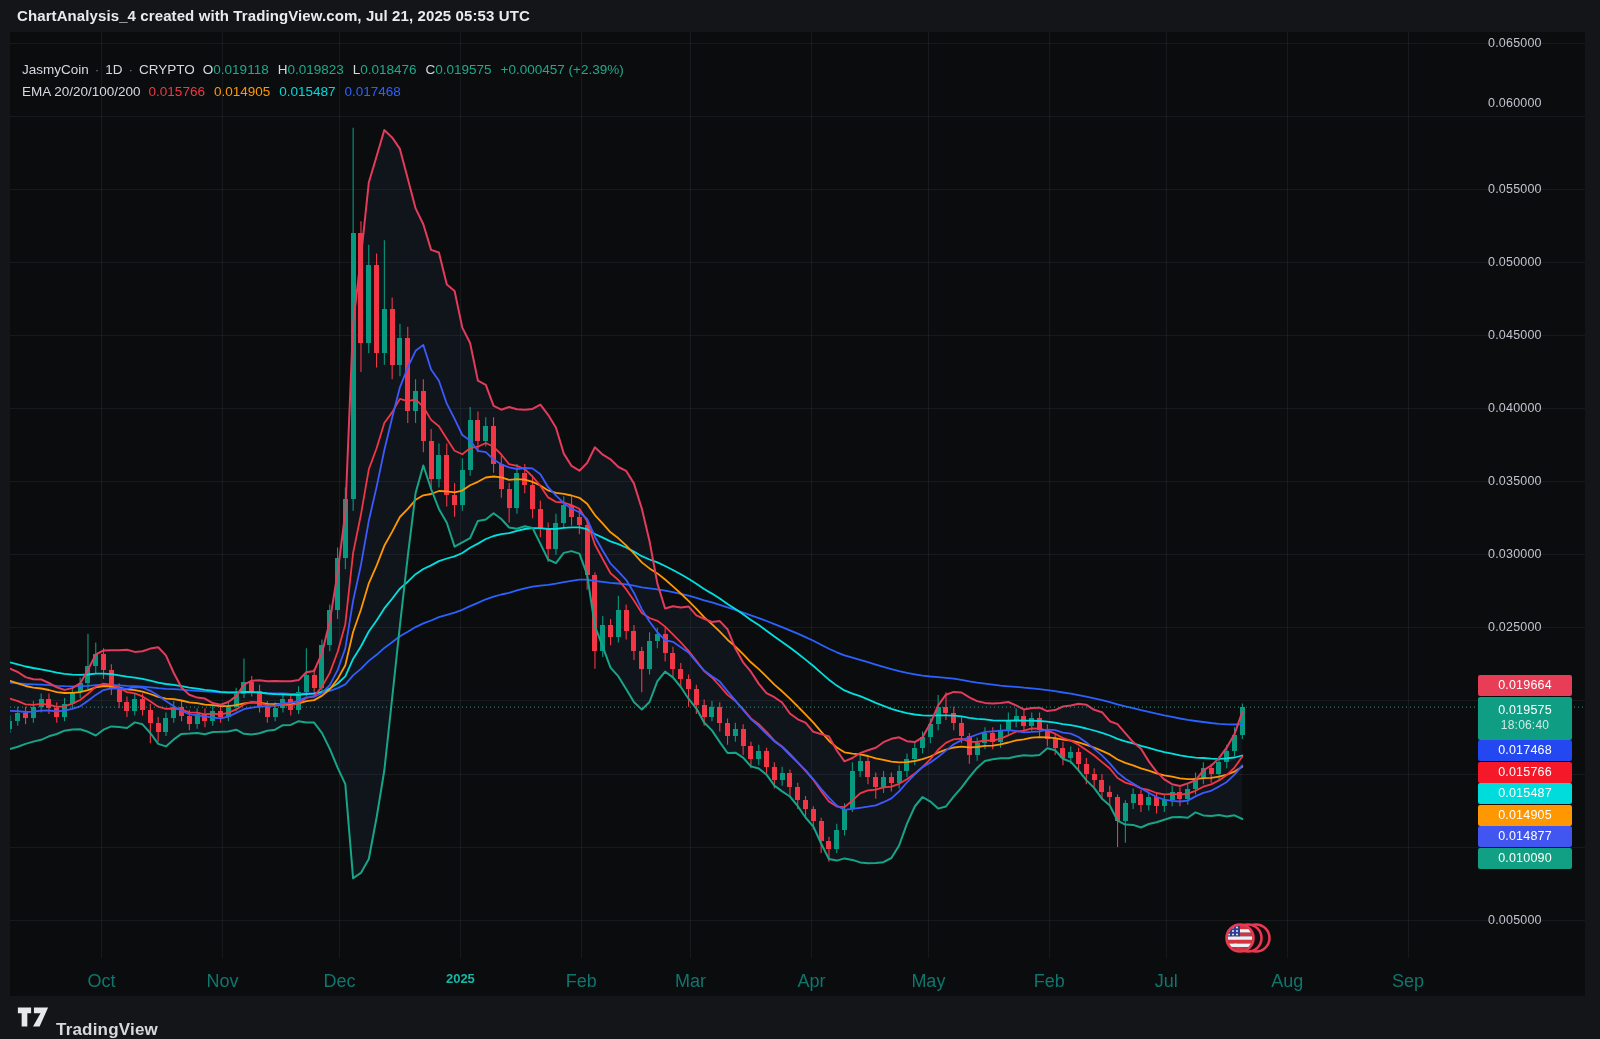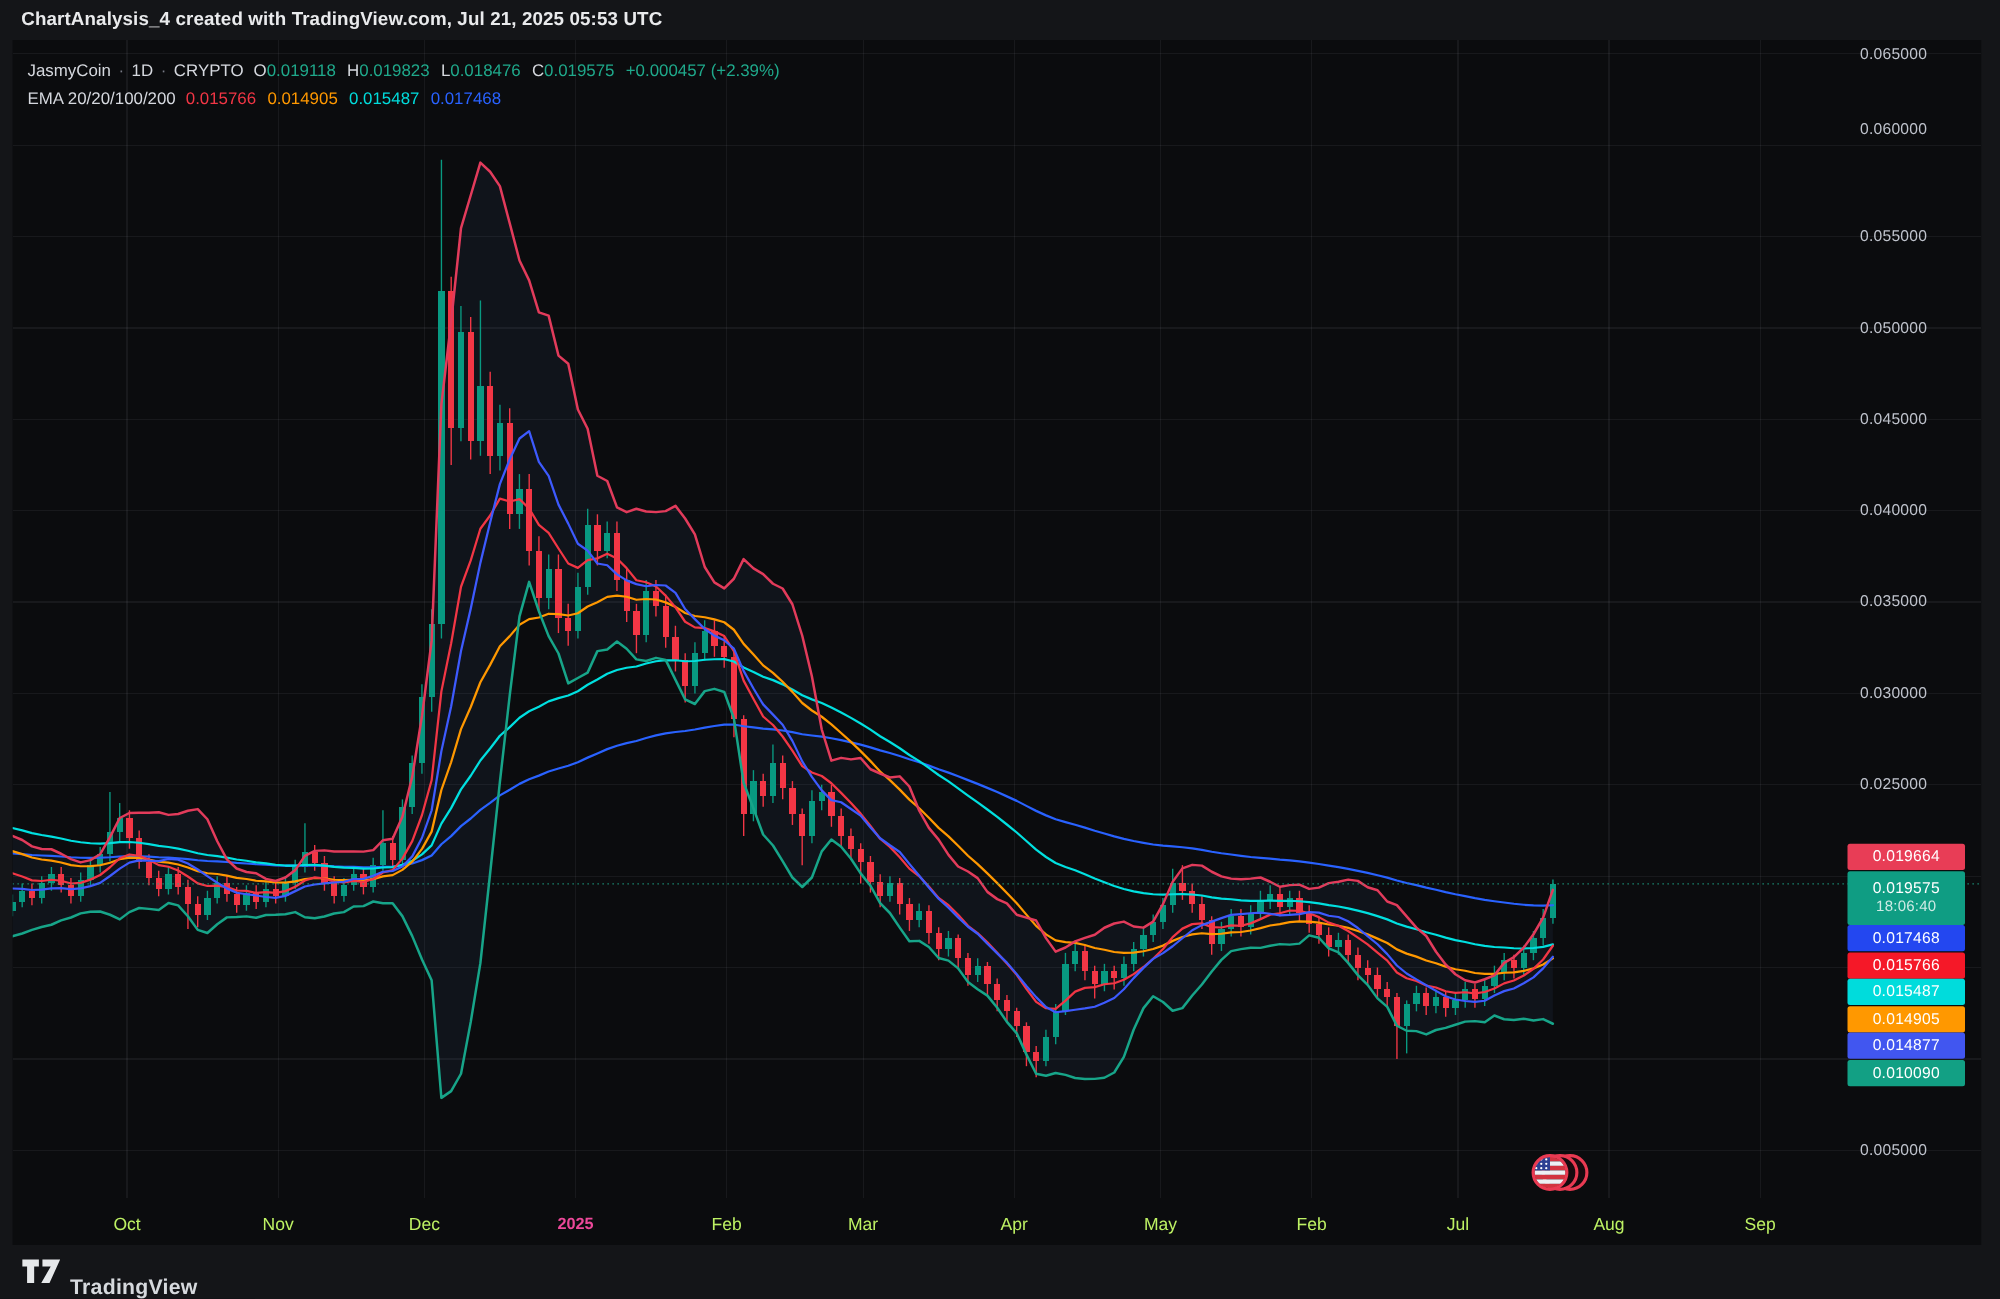--- a/index.html
+++ b/index.html
@@ -12,36 +12,36 @@
   .page-title{
     position:absolute;left:17px;top:7px;height:20px;
     font-size:15px;font-weight:700;color:#e9eaec;letter-spacing:.1px;
   }
   .chart-pane{
     position:absolute;left:10px;top:32px;width:1575px;height:964px;
     background:#0b0c0e;overflow:hidden;
   }
   #chart-svg{position:absolute;left:0;top:0;}
   
-  .legend{position:absolute;left:12px;top:14px;font-size:13.5px;line-height:21.5px;white-space:nowrap;}
+  .legend{position:absolute;left:12px;top:27px;font-size:13.5px;line-height:21.5px;white-space:nowrap;}
   .legend .lbl{color:#d5d8de;}
   .legend .sep{color:#787b86;margin:0 6px;}
   .legend .tok{margin-right:8px;}
   .legend .ohlc-k{color:#d5d8de;}
   .legend .val{font-weight:400;margin-right:9px;}
   
   .tick-label{
     position:absolute;left:1478px;width:90px;height:15px;
     font-size:12.5px;color:#bfc3cc;letter-spacing:.2px;
   }
   .month-label{
     position:absolute;top:939px;width:56px;text-align:center;
-    font-size:14px;color:#bef264;
-  }
-  .month-label.bold{font-weight:700;color:#ec4899;font-size:13px;}
+    font-size:18px;color:#0f766e;
+  }
+  .month-label.bold{font-weight:700;color:#14b8a6;font-size:13px;}
   
   .badge{
     position:absolute;left:1468px;width:94px;height:21px;border-radius:2px;
     color:#ffffff;font-size:12.5px;line-height:21px;text-align:center;
     font-weight:500;letter-spacing:.2px;
   }
   .badge.current{height:43px;line-height:15px;padding-top:6px;box-sizing:border-box;}
   .badge .sub{display:block;font-size:12px;color:rgba(255,255,255,.8);font-weight:400;}
   
   .footer{position:absolute;left:0;top:996px;width:1600px;height:43px;background:#141518;}

